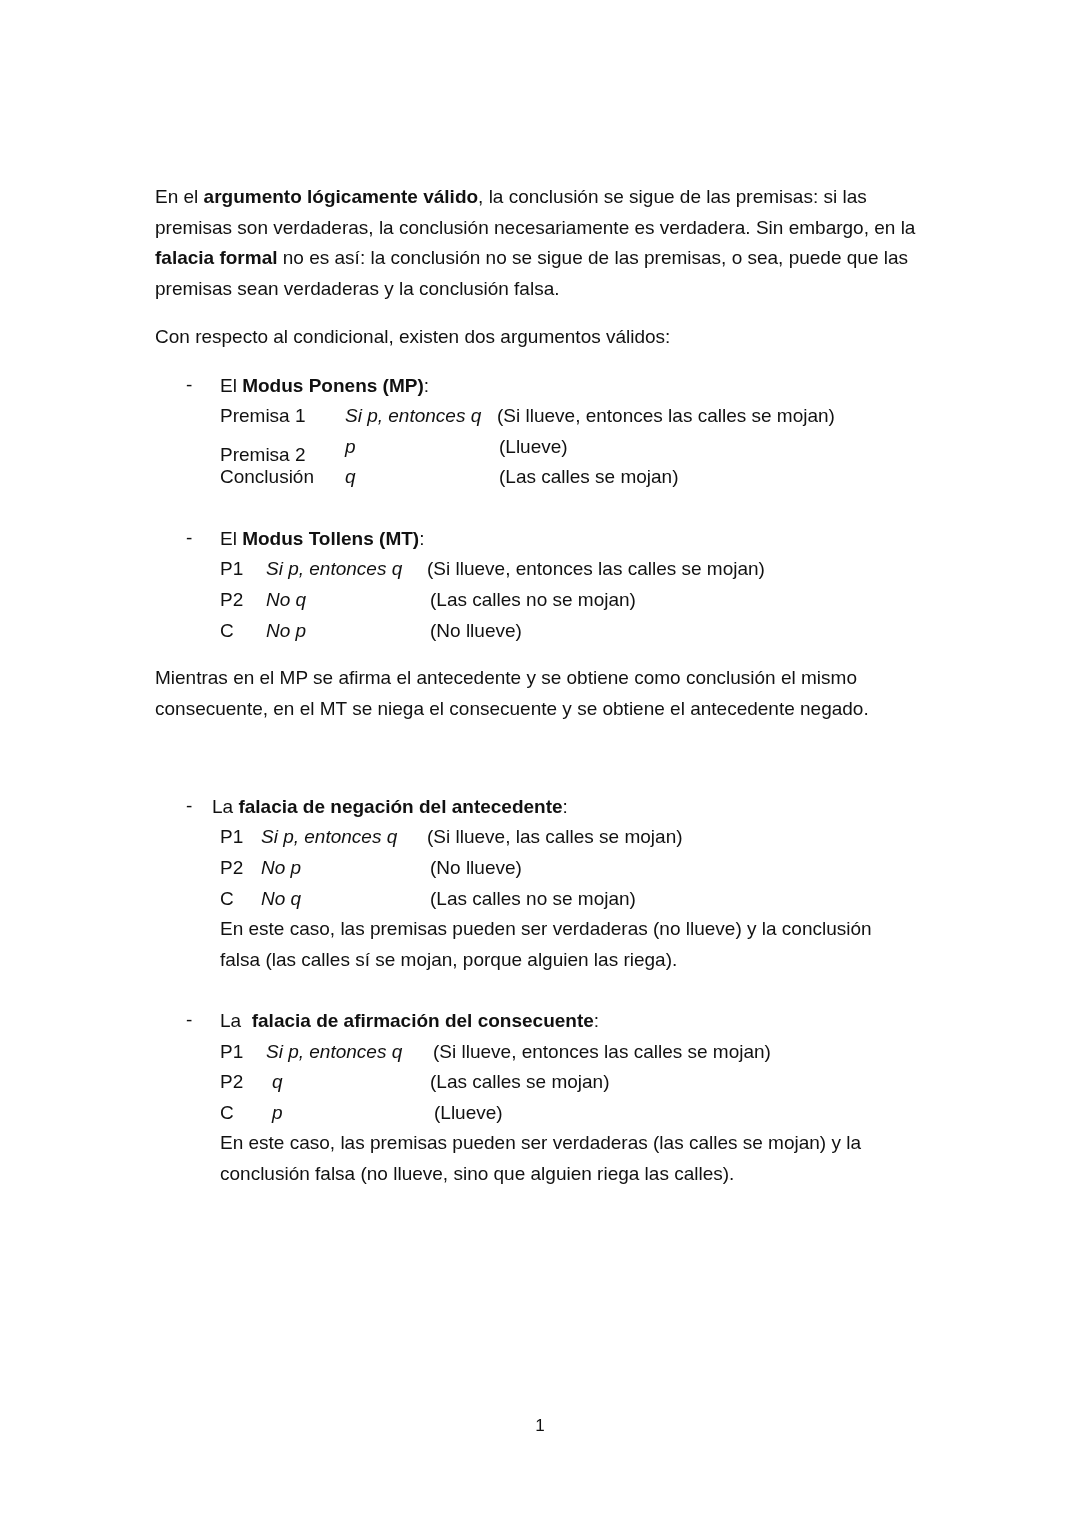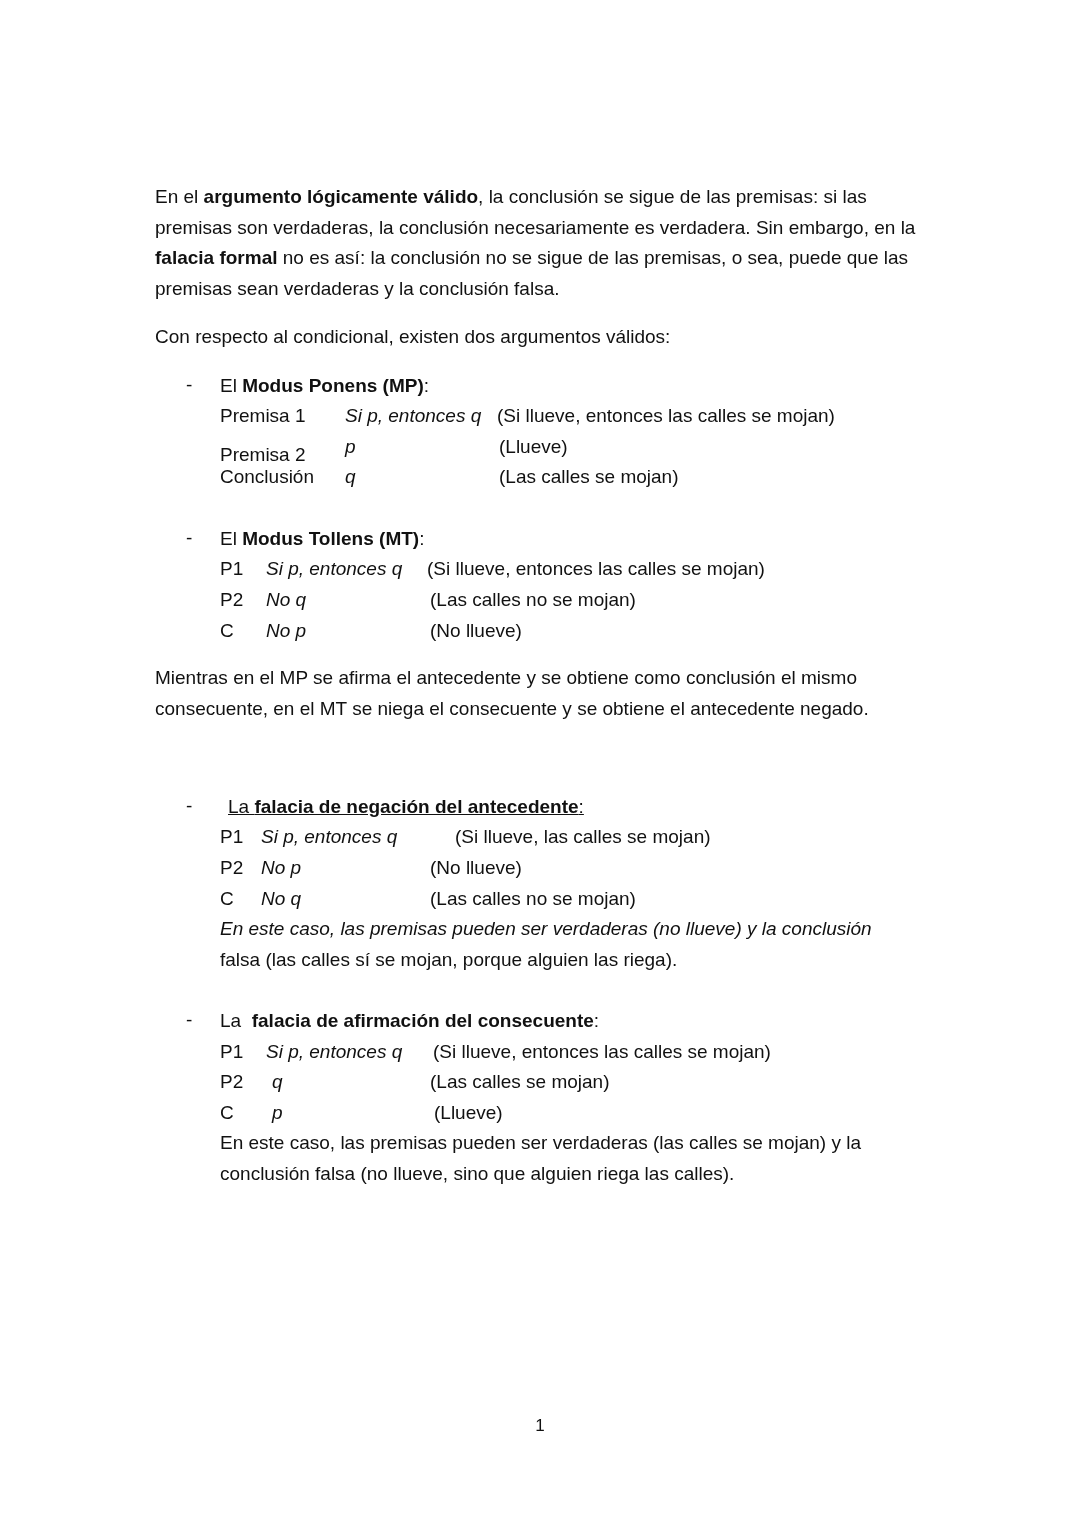--- a/index.html
+++ b/index.html
@@ -61,35 +61,35 @@
   <div class="line" style="left:430px; top:588px;">(Las calles no se mojan)</div>
 
   <div class="line" style="left:220px; top:619px;">C</div>
   <div class="line" style="left:266px; top:619px;"><i>No p</i></div>
   <div class="line" style="left:430px; top:619px;">(No llueve)</div>
 
   <div class="p" style="top:663px; width:790px;">Mientras en el MP se afirma el antecedente y se obtiene como conclusión el mismo consecuente, en el MT se niega el consecuente y se obtiene el antecedente negado.</div>
 
 
   <div class="dash" style="top:795px;">-</div>
-  <div class="line" style="left:228px; top:795px;text-decoration:underline;"><span>La </span><b>falacia de negación del antecedente</b><span>:</span></div>
+  <div class="line" style="left:212px; top:795px;"><span>La </span><b>falacia de negación del antecedente</b><span>:</span></div>
 
   <div class="line" style="left:220px; top:825px;">P1</div>
   <div class="line" style="left:261px; top:825px;"><i>Si p, entonces q</i></div>
-  <div class="line" style="left:427px; top:825px;margin-left:28px;">(Si llueve, las calles se mojan)</div>
+  <div class="line" style="left:427px; top:825px;">(Si llueve, las calles se mojan)</div>
 
   <div class="line" style="left:220px; top:856px;">P2</div>
   <div class="line" style="left:261px; top:856px;"><i>No p</i></div>
   <div class="line" style="left:430px; top:856px;">(No llueve)</div>
 
   <div class="line" style="left:220px; top:887px;">C</div>
   <div class="line" style="left:261px; top:887px;"><i>No q</i></div>
   <div class="line" style="left:430px; top:887px;">(Las calles no se mojan)</div>
 
-  <div class="line" style="left:220px; top:917px;font-style:italic;">En este caso, las premisas pueden ser verdaderas (no llueve) y la conclusión</div>
+  <div class="line" style="left:220px; top:917px;">En este caso, las premisas pueden ser verdaderas (no llueve) y la conclusión</div>
   <div class="line" style="left:220px; top:948px;">falsa (las calles sí se mojan, porque alguien las riega).</div>
 
   <div class="dash" style="top:1009px;">-</div>
   <div class="line" style="left:220px; top:1009px; white-space:pre;"><span>La  </span><b>falacia de afirmación del consecuente</b><span>:</span></div>
 
   <div class="line" style="left:220px; top:1040px;">P1</div>
   <div class="line" style="left:266px; top:1040px;"><i>Si p, entonces q</i></div>
   <div class="line" style="left:433px; top:1040px;">(Si llueve, entonces las calles se mojan)</div>
 
   <div class="line" style="left:220px; top:1070px;">P2</div>

